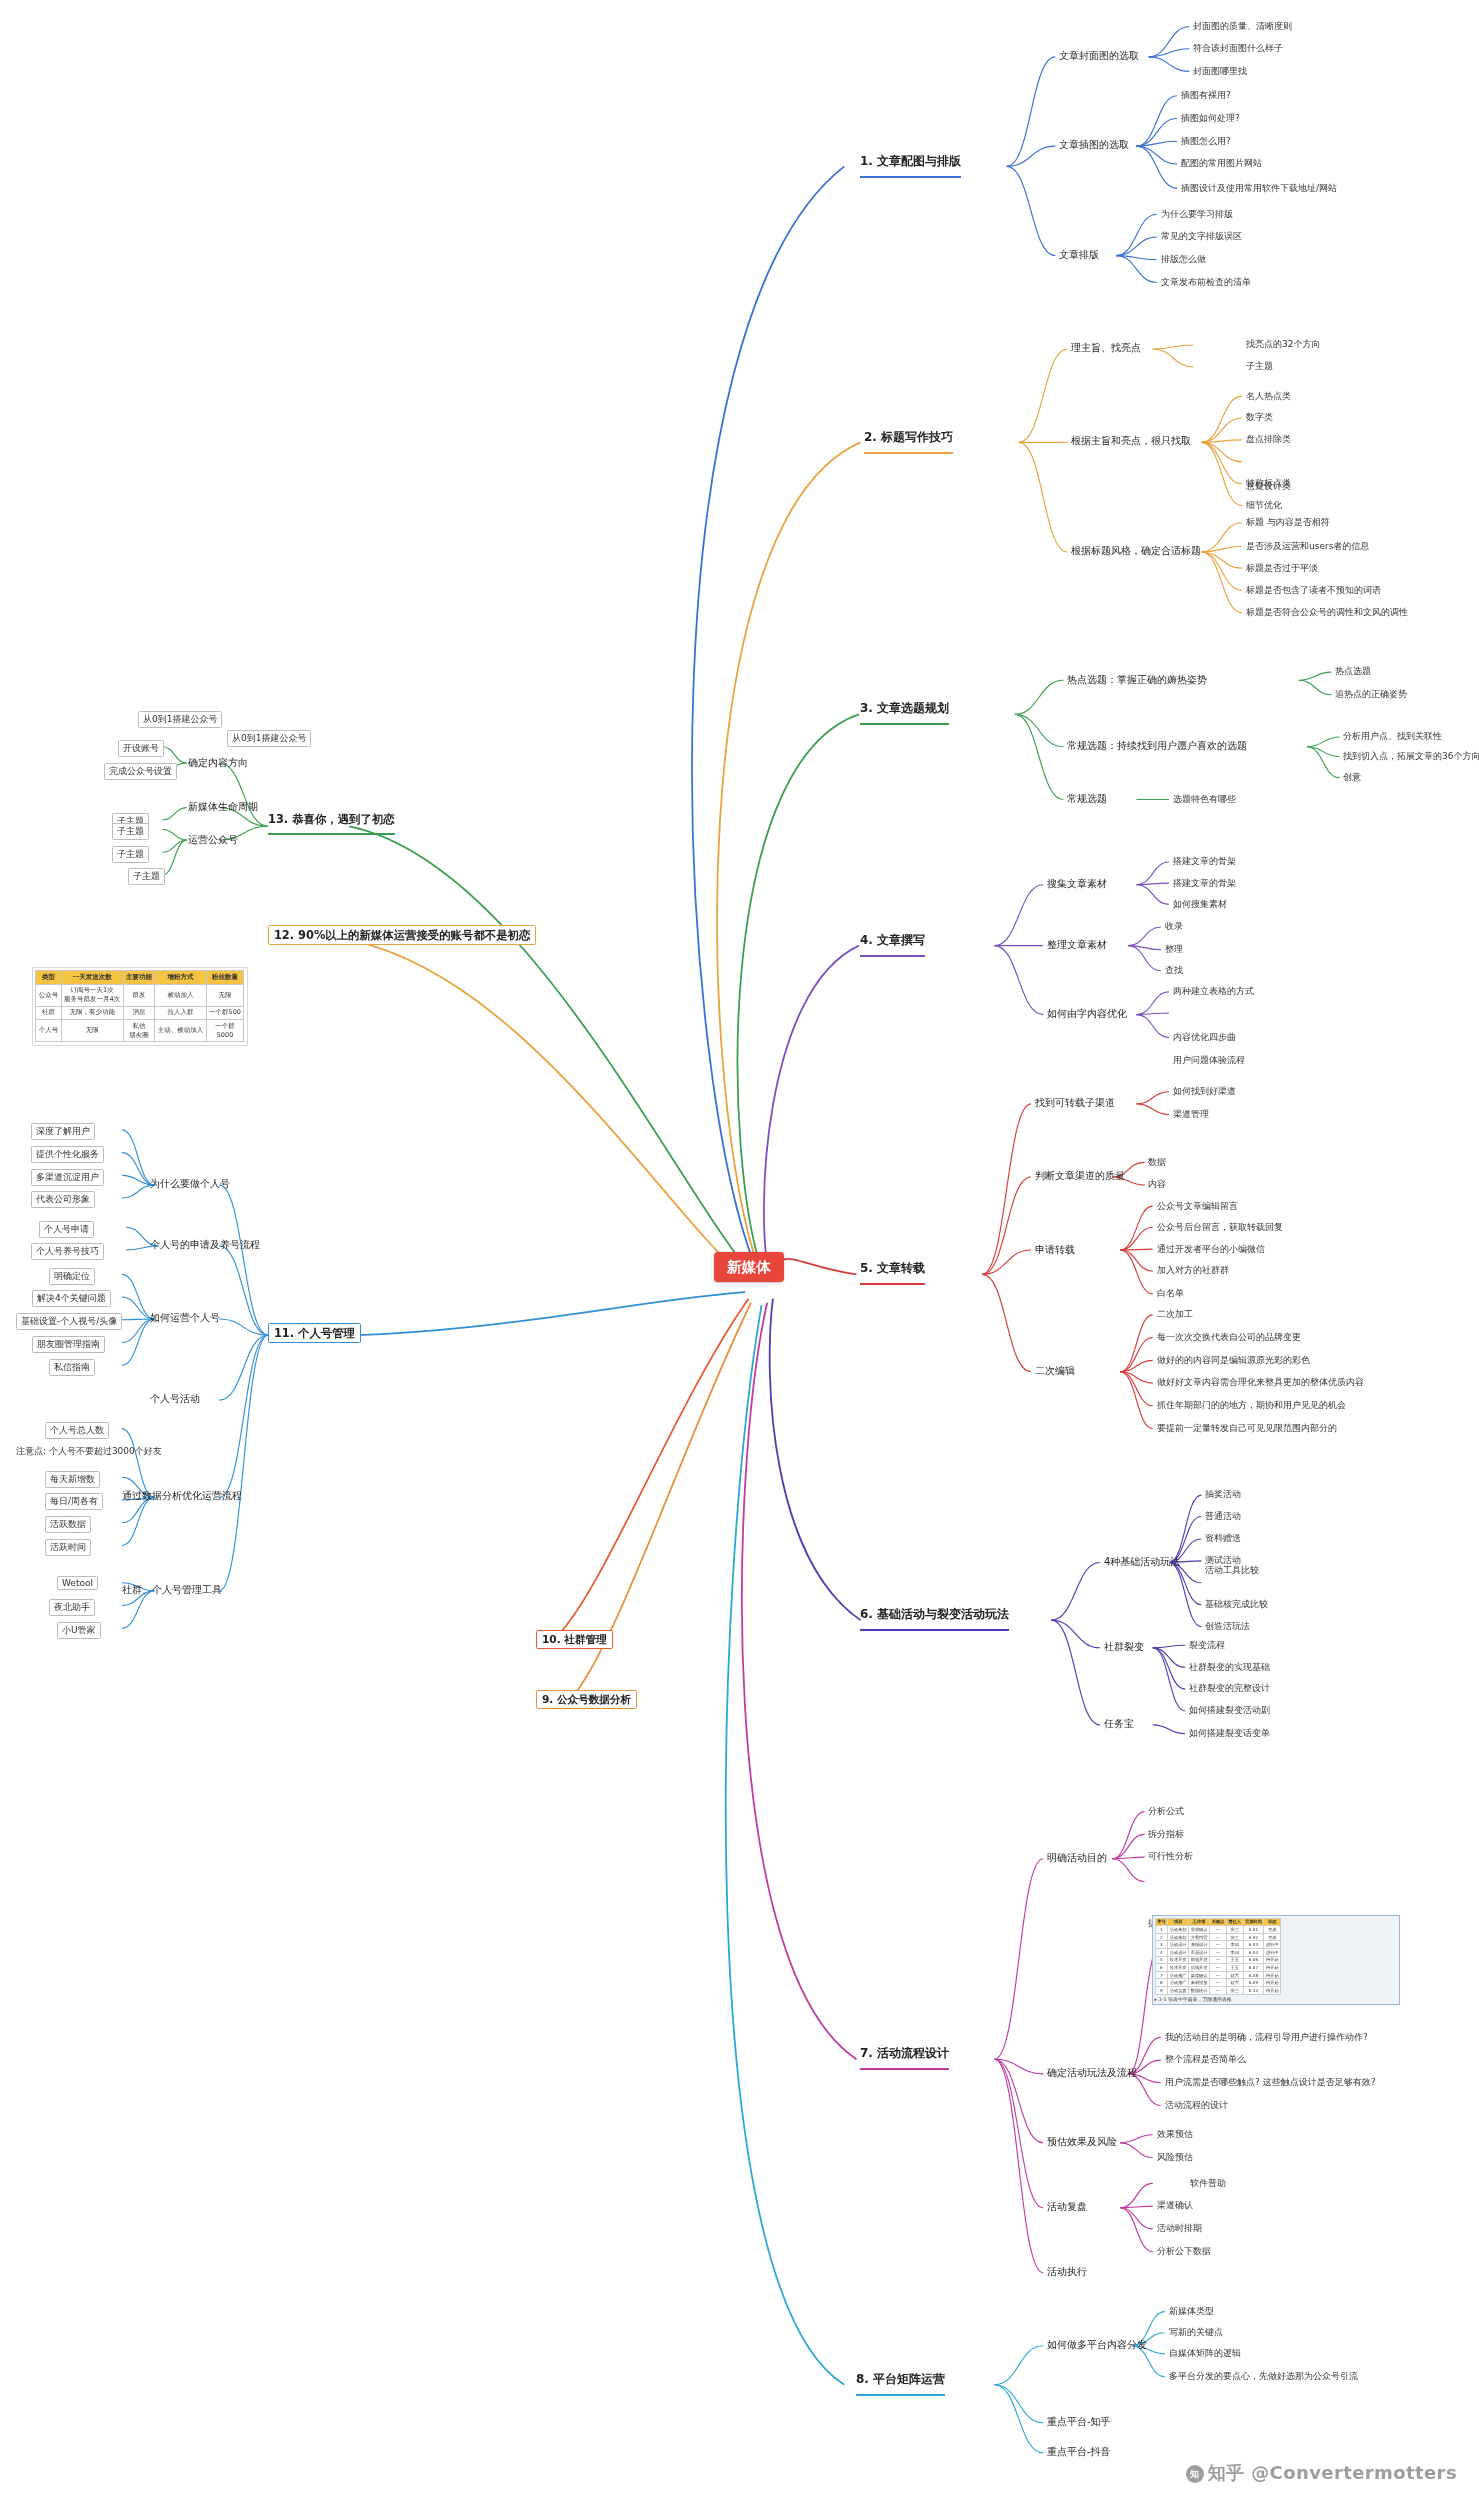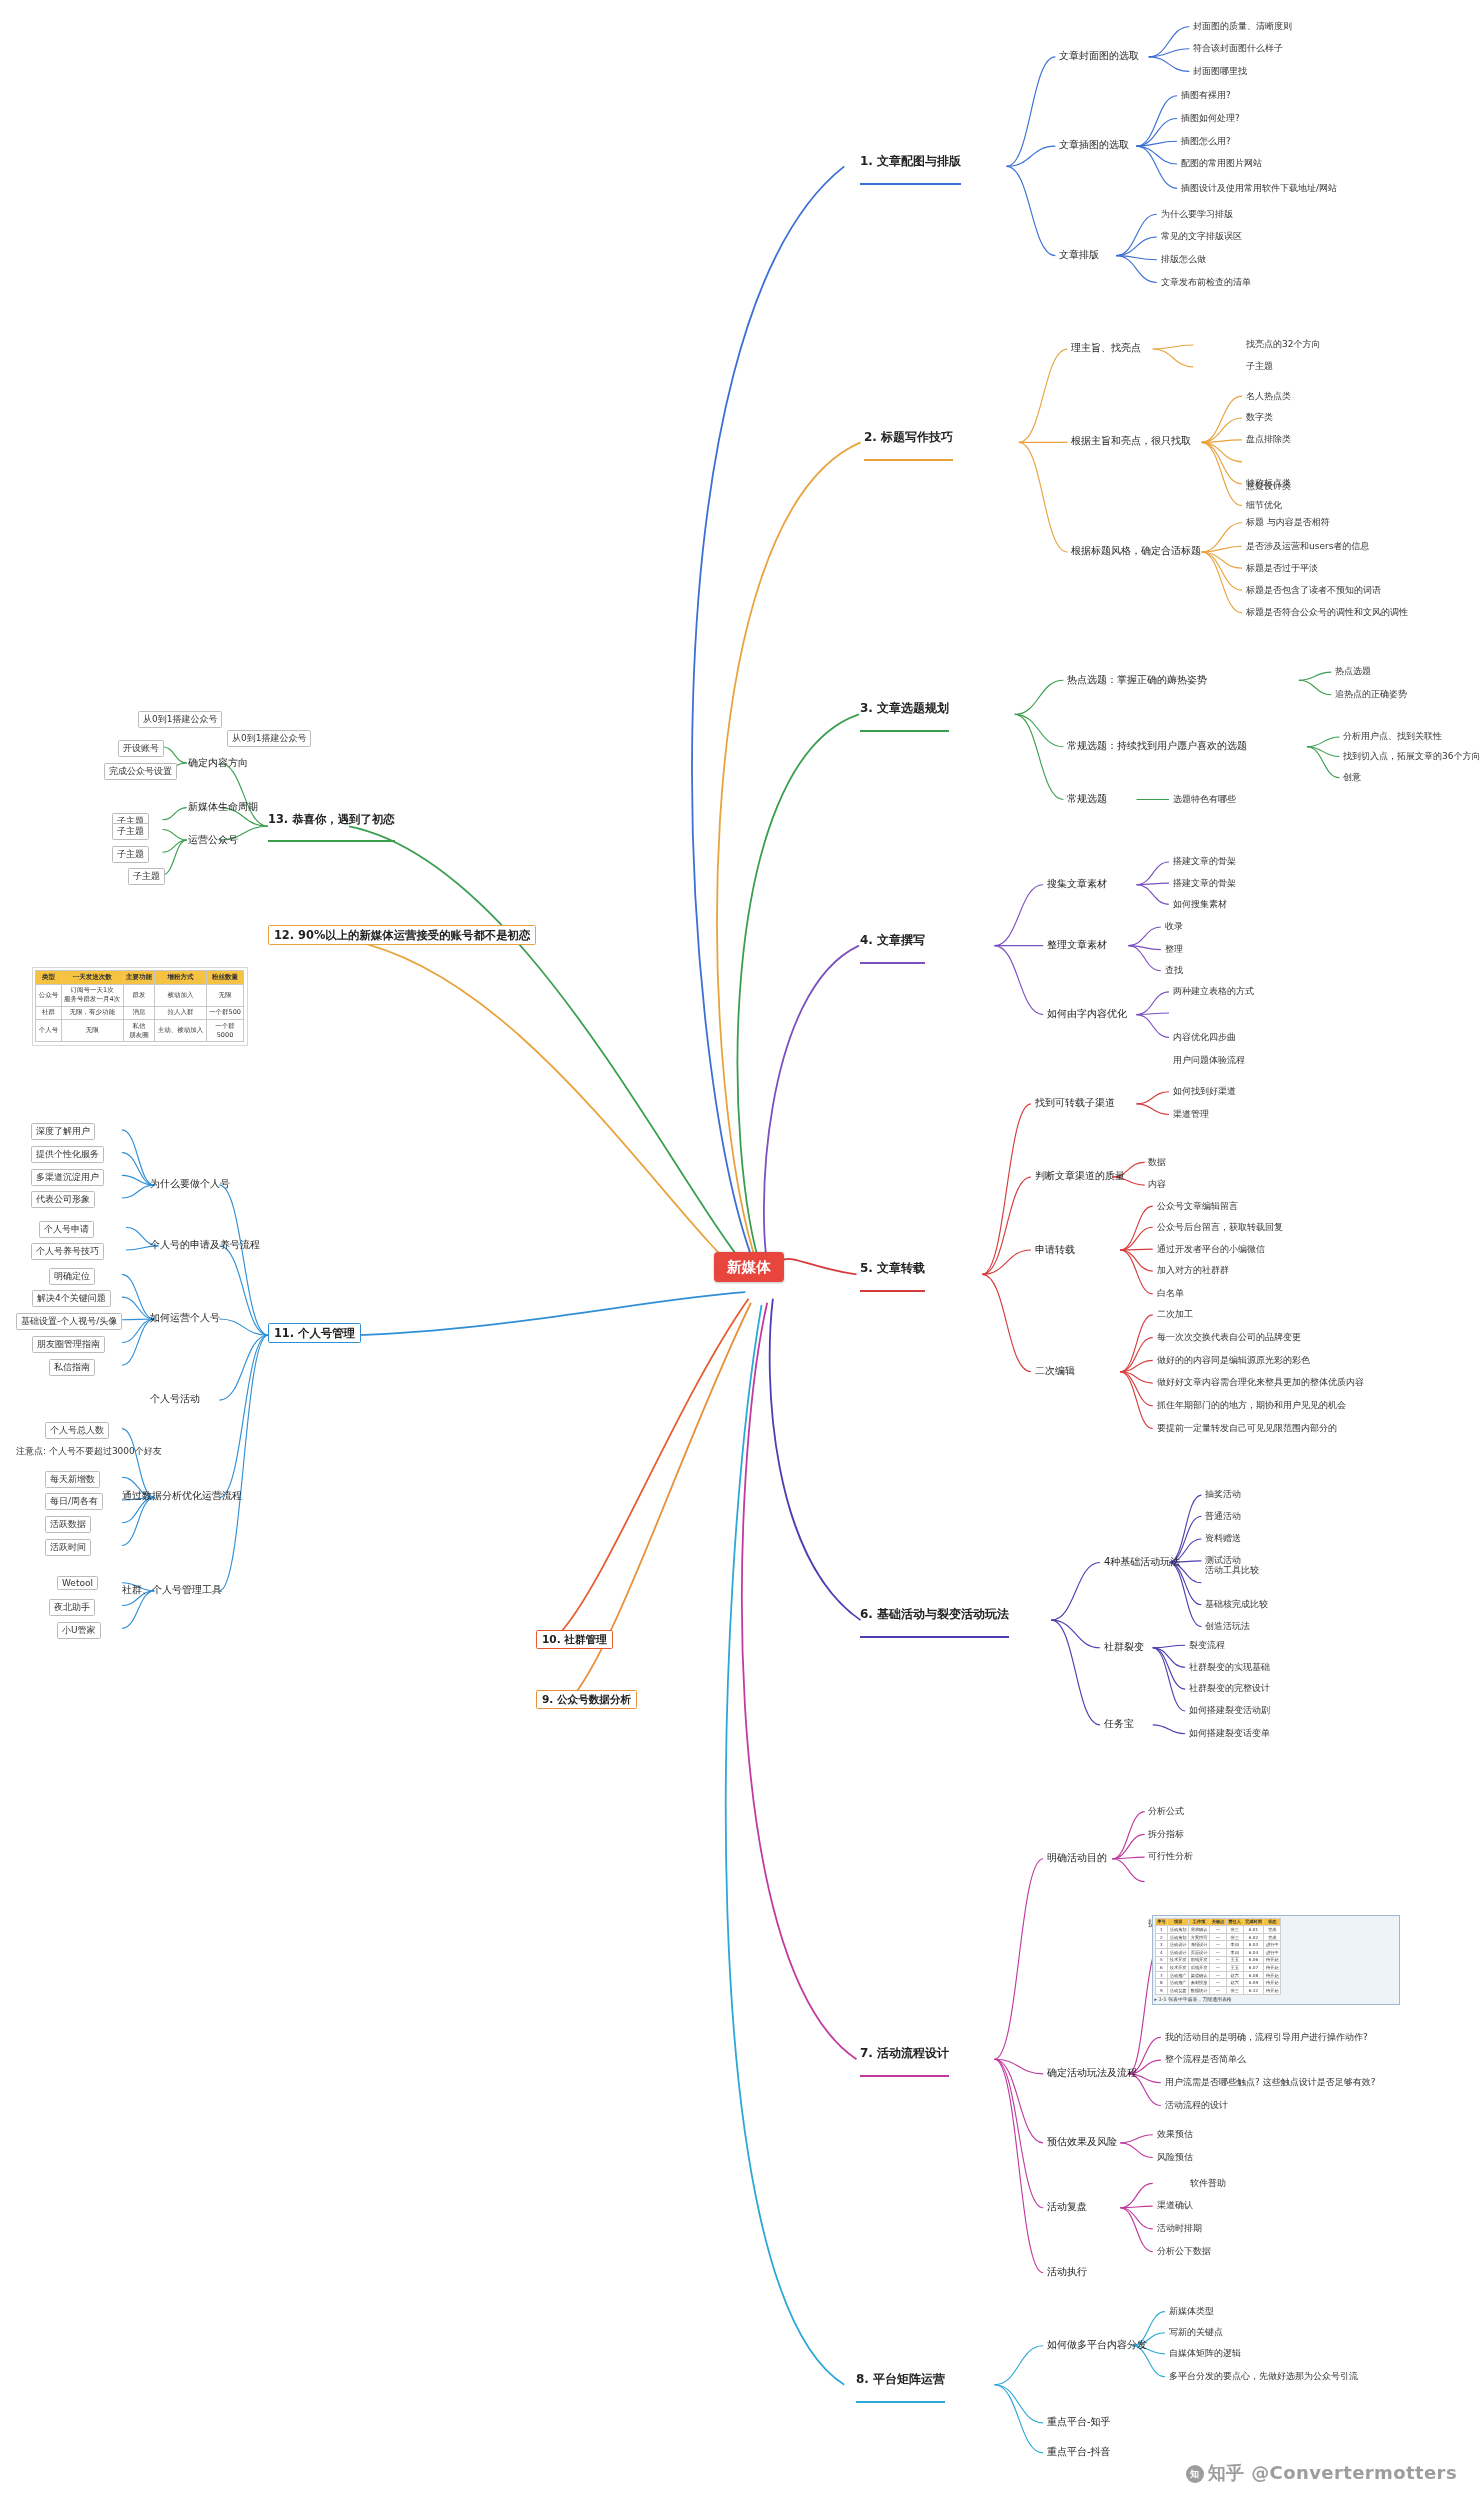--- a/index.html
+++ b/index.html
@@ -3,21 +3,21 @@
 <meta charset="utf-8">
 <style>
   html,body{margin:0;padding:0;background:#ffffff;}
   body{font-family:"DejaVu Sans","Liberation Sans",sans-serif;}
   #canvas{position:relative;width:1480px;height:2500px;overflow:hidden;background:#fff;}
   svg.links{position:absolute;left:0;top:0;width:1480px;height:2500px;pointer-events:none;}
   
   .root{position:absolute;background:#e8453c;color:#fff;font-size:14.6px;font-weight:bold;
         padding:5.7px 13px;border-radius:4px;box-shadow:0 0.8px 2.4px rgba(0,0,0,.25);}
   
-  .l1{position:absolute;font-size:12px;font-weight:bold;color:#222;padding-bottom:13px;white-space:nowrap;}
+  .l1{position:absolute;font-size:12px;font-weight:bold;color:#222;padding-bottom:6px;white-space:nowrap;}
   .l2{position:absolute;font-size:10px;color:#222;white-space:nowrap;}
   .l3{position:absolute;font-size:9px;color:#333;white-space:nowrap;}
   .boxed{border:0.8px solid #f0a500;padding:1.6px 4.9px;border-radius:1.6px;background:#fff;}
   .boxed-gray{border:0.8px solid #bbb;padding:0.8px 4px;border-radius:1.6px;background:#fff;}
   
   table.mini{border-collapse:collapse;font-size:6.5px;background:#fff;}
   table.mini td,table.mini th{border:0.8px solid #c8c8c8;padding:1.6px 2.4px;text-align:center;color:#333;}
   table.mini th{background:#f5c242;font-weight:bold;color:#333;}
   .tbl-wrap{position:absolute;border:0.8px solid #d8d8d8;padding:2.4px;background:#fff;}
   .tbl-wrap2{position:absolute;border:0.8px solid #9fb8cf;padding:1.6px;background:#eef3f8;}

